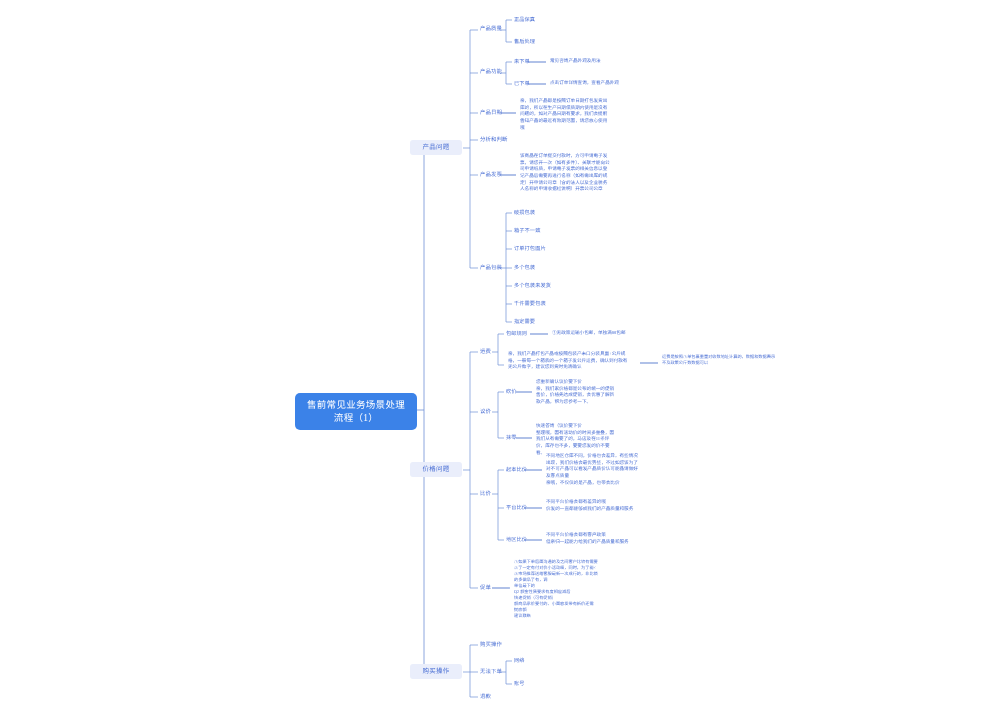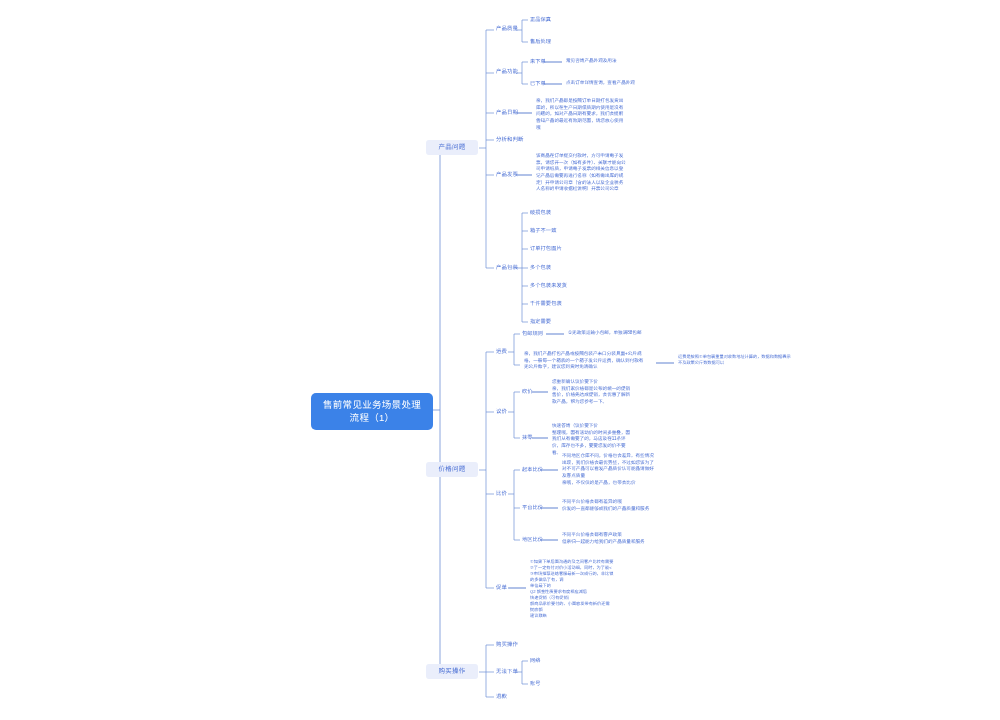--- a/index.html
+++ b/index.html
@@ -10,23 +10,24 @@
   }
   body {
     width: 1000px;
     height: 720px;
     font-family: "Liberation Sans", "DejaVu Sans", sans-serif;
     overflow: hidden;
     position: relative;
   }
   #canvas {
     position: absolute;
-    left: 16px; top: 0;
+    left: 0; top: 0;
     width: 864px;
     height: 720px;
+    font-family: Liberation Serif, serif;
   }
   svg.links {
     position: absolute;
     left: 0; top: 0;
     width: 1000px;
     height: 720px;
     pointer-events: none;
   }
   .node {
     position: absolute;

